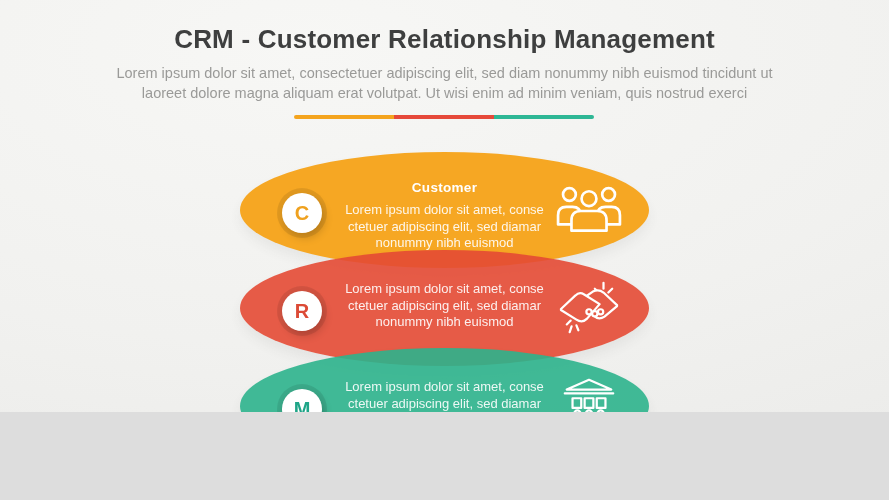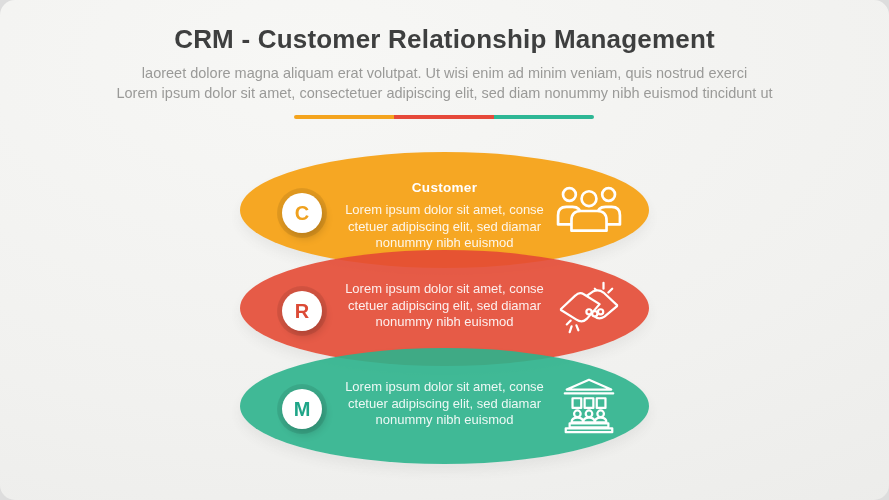--- a/index.html
+++ b/index.html
@@ -1,20 +1,19 @@
 <!DOCTYPE html>
 <html><head>
 <meta charset="utf-8">
 <style>
   html,body{margin:0;padding:0;background:#ddd;}
   .stage{
-    position:relative;width:889px;height:500px;overflow:hidden;
+    position:relative;width:889px;height:412px;overflow:hidden;
     background:radial-gradient(130% 130% at 35% 12%, #f7f7f5 0%, #f1f1ef 55%, #eaeae8 100%);
     font-family:"Liberation Sans", sans-serif;
-    border-radius:15px;
   }
   .title{
     position:absolute;top:24px;left:0;width:100%;text-align:center;
     font-size:26px;font-weight:bold;color:#3e3f3f;letter-spacing:.2px;
   }
   .subtitle{
     position:absolute;top:64px;left:0;width:100%;text-align:center;
     font-size:14.5px;line-height:1.36;color:#9a9a98;
   }
   .subtitle div{white-space:nowrap;}
@@ -51,22 +50,22 @@
   .occlude{fill:var(--fill);}
 </style>
 </head>
 <body>
 
 <div class="stage">
 
   <div class="title">CRM - Customer Relationship Management</div>
 
   <div class="subtitle">
+    <div>Lorem ipsum dolor sit amet, consectetuer adipiscing elit, sed diam nonummy nibh euismod tincidunt ut</div>
     <div>laoreet dolore magna aliquam erat volutpat. Ut wisi enim ad minim veniam, quis nostrud exerci</div>
-    <div>Lorem ipsum dolor sit amet, consectetuer adipiscing elit, sed diam nonummy nibh euismod tincidunt ut</div>
   </div>
 
   <div class="divider">
     <span style="background: rgb(244, 164, 30);"></span>
     <span style="background: rgb(230, 73, 58);"></span>
     <span style="background: rgb(46, 183, 149);"></span>
   </div>
 
   <div class="item item-0" style="--bg: #F6A723; --fill: #F6A723; --letter: #EFA11E;">
     <div class="ellipse"></div>

